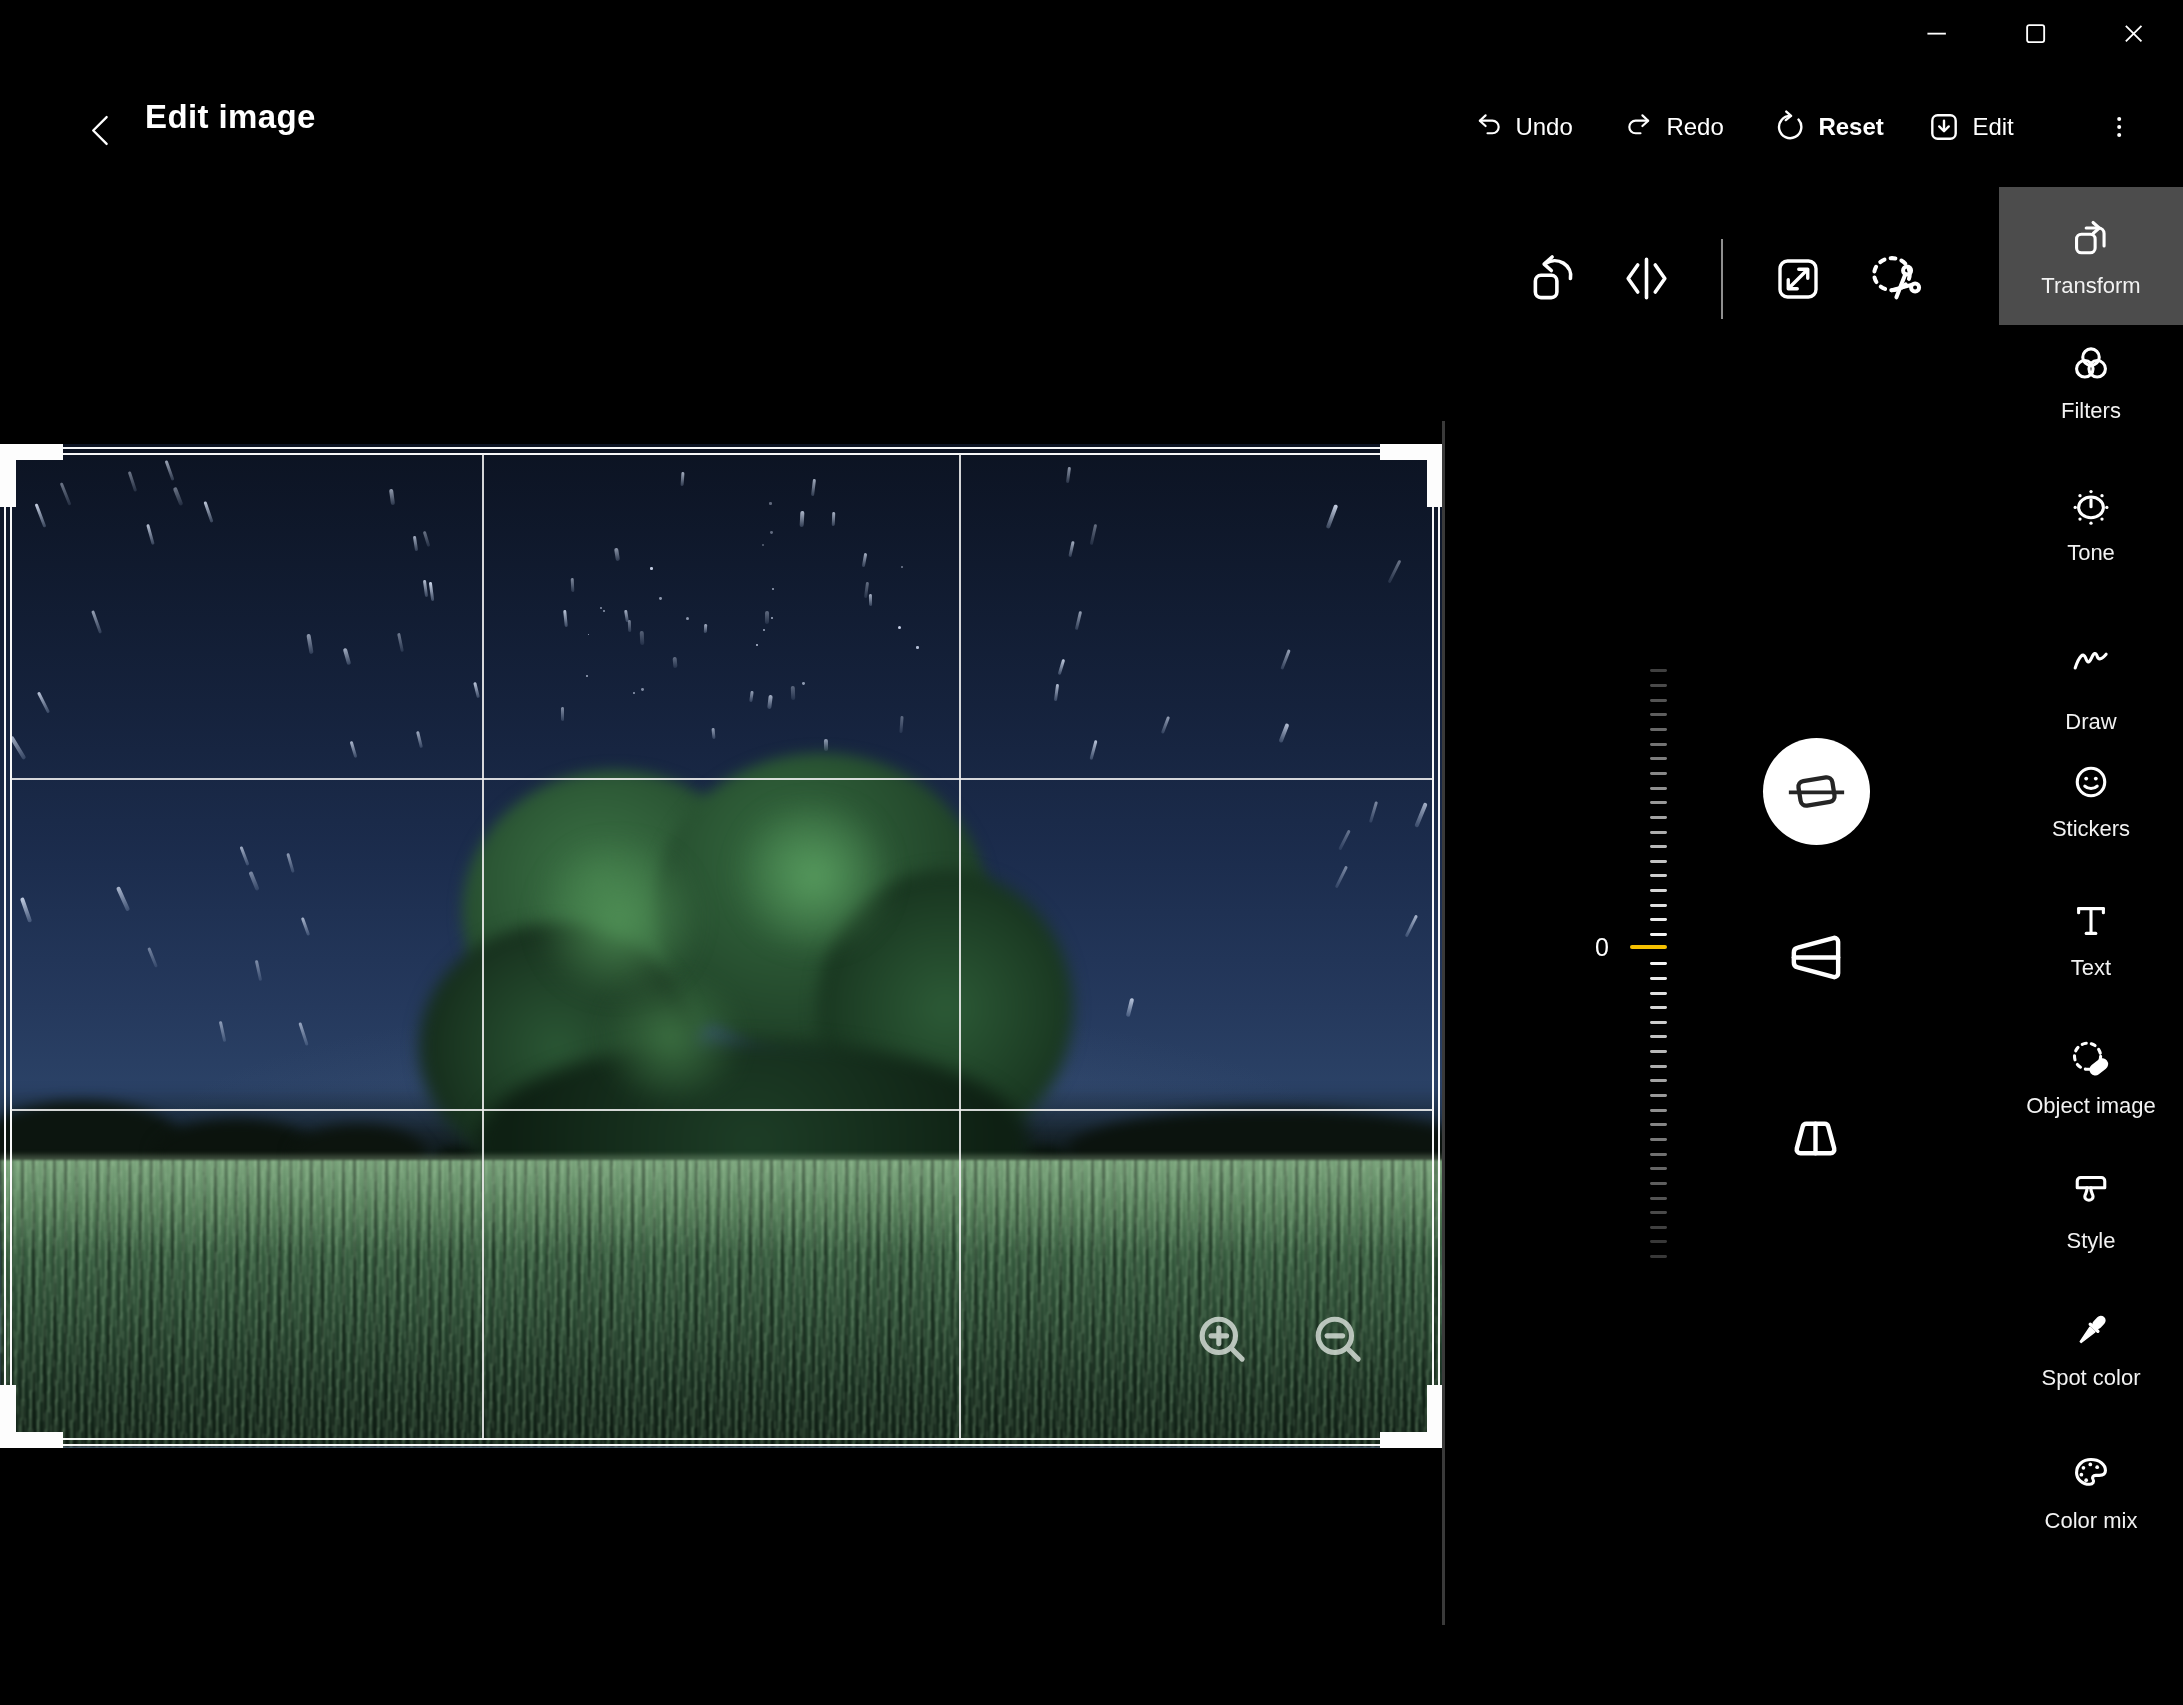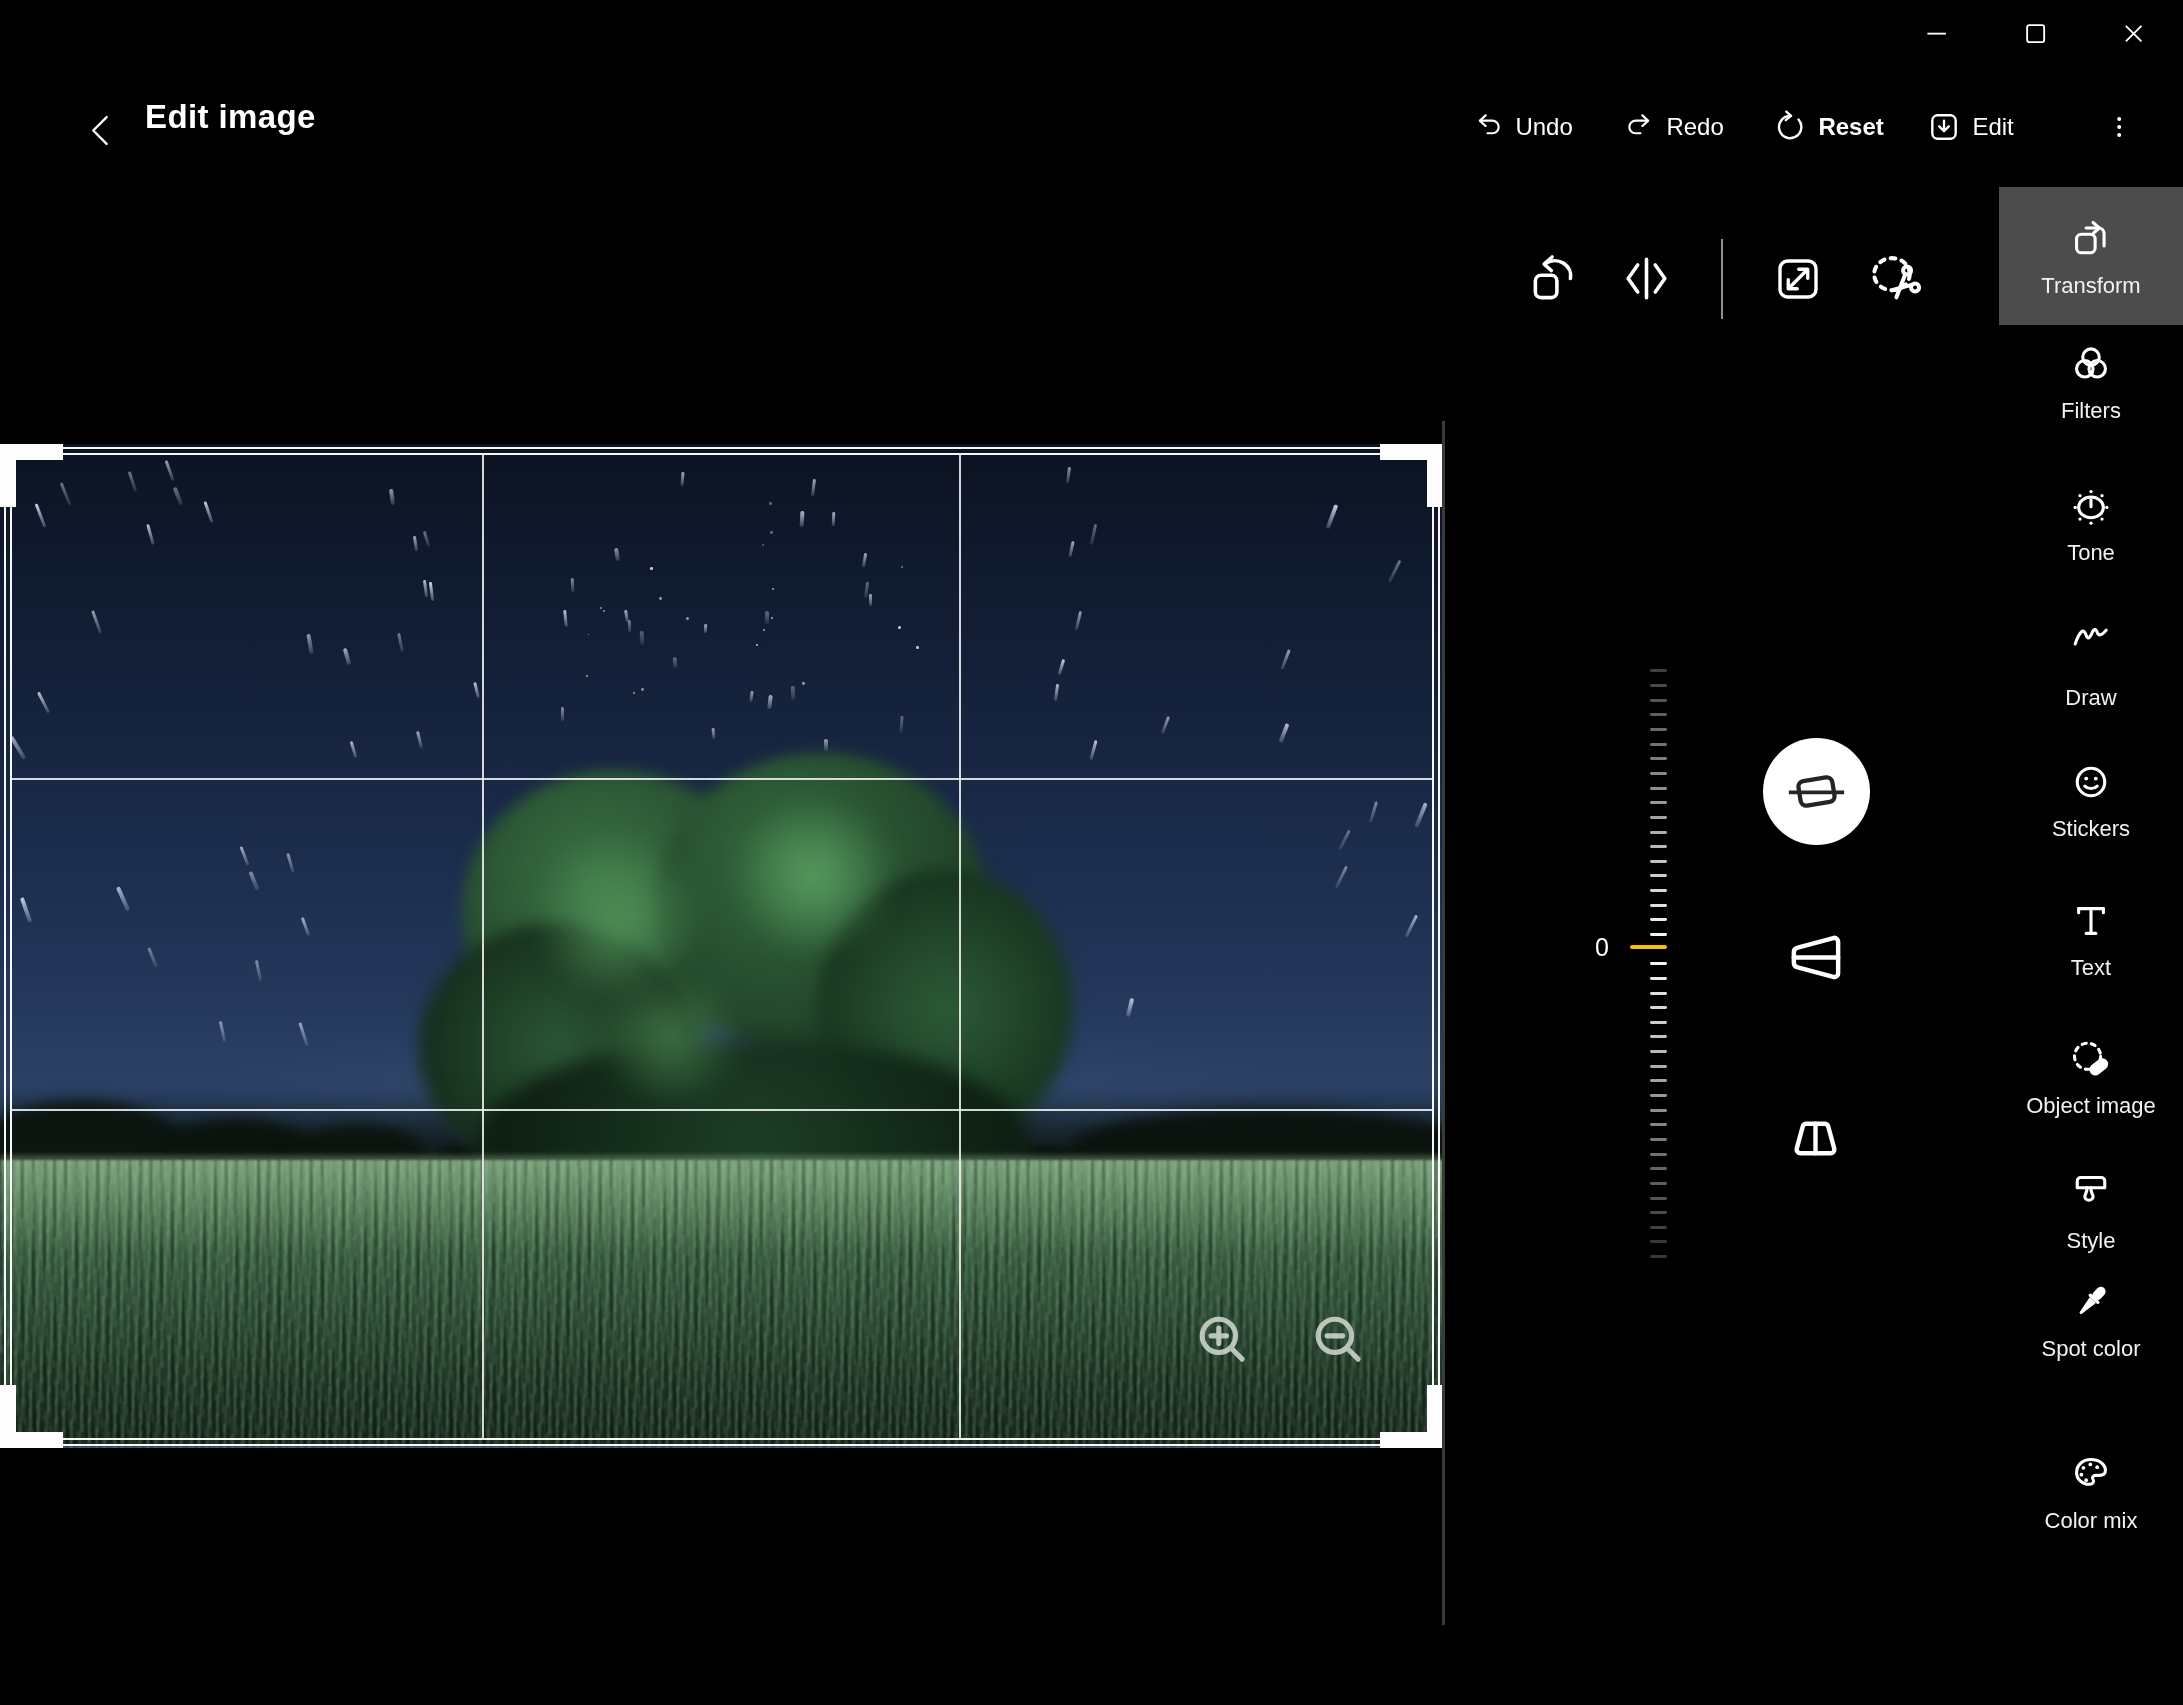--- a/index.html
+++ b/index.html
@@ -146,21 +146,21 @@
       <circle cx="48" cy="17" r="2.4" fill="#fff"></circle>
       <circle cx="55" cy="34" r="2.4" fill="#fff"></circle>
     <circle cx="48" cy="51" r="2.4" fill="#fff"></circle>
       <circle cx="32" cy="57" r="2.4" fill="#fff"></circle>
       <circle cx="16" cy="51" r="2.4" fill="#fff"></circle>
     <circle cx="9" cy="34" r="2.4" fill="#fff"></circle>
       <circle cx="16" cy="17" r="2.4" fill="#fff"></circle>
   </svg>
   <span class="lbl">Tone</span>
 </div>
-<div class="side-item" style="top:591px;gap:28px;">
+<div class="side-item" style="top:615px;gap:28px;">
   <svg width="44" height="44" viewBox="0 0 64 64">
     <path class="ic" stroke-width="5" d="M9 45 C15 27 21 22 24 30 C27 38 29 39 33 30 C36 23 39 22 41 28 C43 34 47 33 54 25"></path>
   </svg>
   <span class="lbl">Draw</span>
 </div>
 <div class="side-item" style="top:730px;">
   <svg width="44" height="44" viewBox="0 0 64 64">
     <circle class="ic" cx="32" cy="32" r="20"></circle>
       <circle cx="25" cy="27" r="2.8" fill="#fff"></circle>
       <circle cx="39" cy="27" r="2.8" fill="#fff"></circle>
@@ -187,21 +187,21 @@
   </svg>
   <span class="lbl">Object image</span>
 </div>
 <div class="side-item" style="top:1142px;">
   <svg width="44" height="44" viewBox="0 0 64 64">
     <path class="ic" d="M17 8 h30 a5 5 0 0 1 5 5 v10 H12 v-10 a5 5 0 0 1 5 -5 z"></path>
     <path class="ic" d="M26 23 c1 7 -3 9 -3 13 a6 5 0 0 0 12 0 c0 -4 -4 -6 -3 -13"></path>
   </svg>
   <span class="lbl">Style</span>
 </div>
-<div class="side-item" style="top:1250px;">
+<div class="side-item" style="top:1279px;">
   <svg width="44" height="44" viewBox="0 0 64 64">
     <g transform="rotate(43 32 32)" fill="#fff" stroke="none">
       <rect x="25" y="4" width="14" height="22" rx="7"></rect>
       <rect x="22" y="23" width="20" height="5" rx="2.5"></rect>
       <polygon points="27,29 37,29 33,54 31,54" stroke="#fff" stroke-width="2" stroke-linejoin="round"></polygon>
     </g>
   </svg>
   <span class="lbl">Spot color</span>
 </div>
 <div class="side-item" style="top:1422px;">

